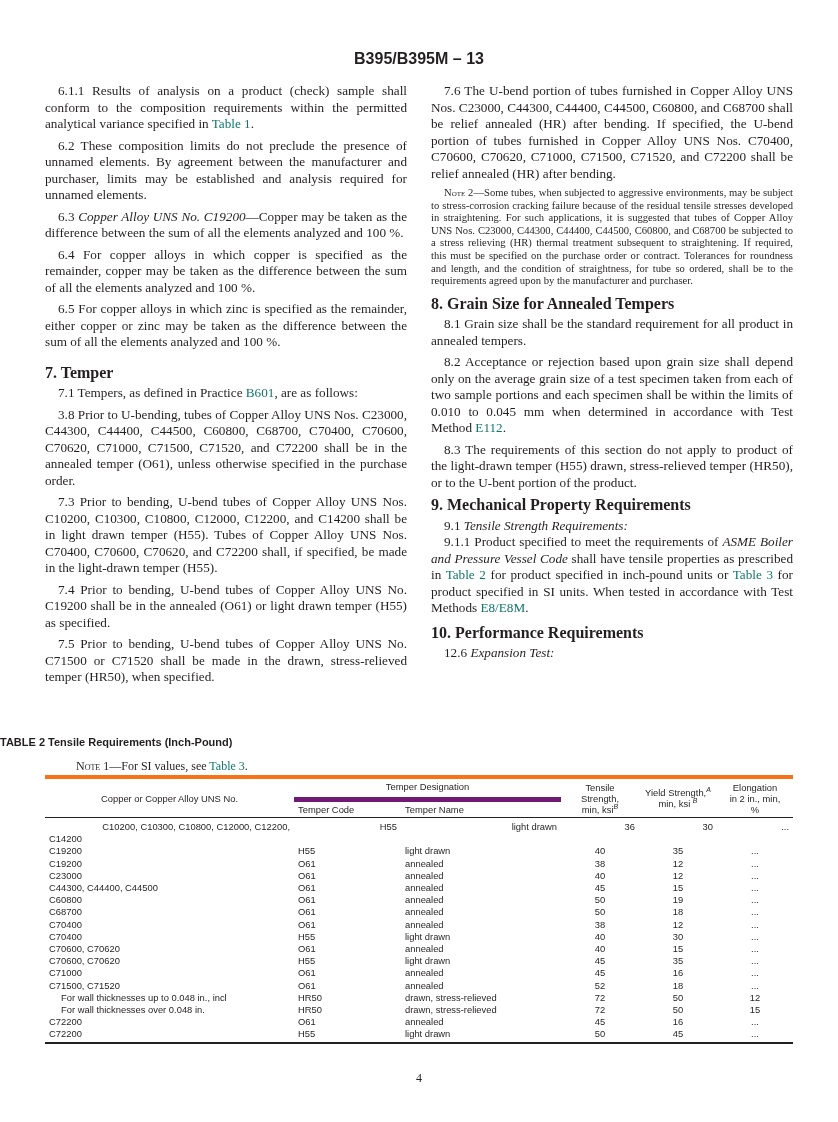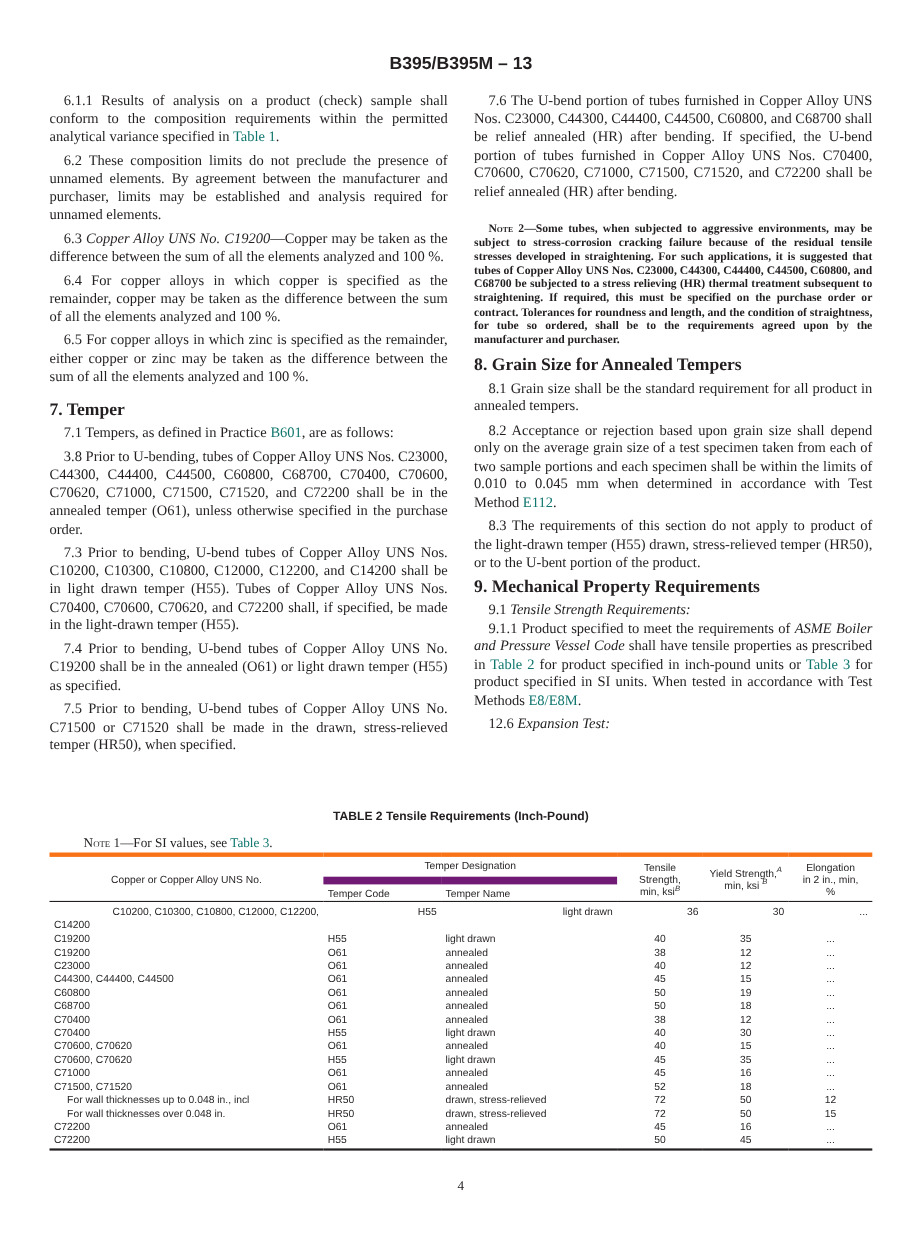--- a/index.html
+++ b/index.html
@@ -8,35 +8,35 @@
   .header { position: absolute; top: 50px; left: 0; width: 838px; text-align: center;
             font-family: "Liberation Sans", sans-serif; font-weight: bold; font-size: 16px; }
 
   .col { position: absolute; top: 83px; width: 362px; font-family: "Liberation Serif", serif;
          font-size: 13.2px; line-height: 16.5px; text-align: justify; }
   .col.left { left: 45px; }
   .col.right { left: 431px; }
 
   .col p { margin: 0 0 5px 0; text-indent: 13px; }
   .col h2 { margin: 12px 0 4px 0; font-size: 16px; font-weight: bold; text-align: left; }
-  .col p.note { font-size: 10.6px; line-height: 12.6px; margin: 21px 0 8px 0; font-weight: bold; }
+  .col p.note { font-size: 10.6px; line-height: 12.6px; margin: 5px 0 8px 0; }
   .smallcaps { font-variant: small-caps; }
   .link { color: #0f766e; }
   em { font-style: italic; }
 
-  .table-title { position: absolute; top: 736px; left: 0; width: 838px; text-align: center;
+  .table-title { position: absolute; top: 736px; left: 0; width: 838px; 
                  font-family: "Liberation Sans", sans-serif; font-weight: bold; font-size: 11px; }
   .table-note { position: absolute; top: 759px; left: 76px; font-family: "Liberation Serif", serif;
                 font-size: 12px; }
   table.spec { position: absolute; top: 775px; left: 45px; width: 748px; border-collapse: collapse;
                font-family: "Liberation Sans", sans-serif; font-size: 9.4px; color: #231f20; }
   table.spec thead tr.top th { border-top: 4px solid #f97316; }
   table.spec thead tr:last-child th, table.spec thead th.rs { border-bottom: 1.5px solid #231f20; }
   table.spec th { font-weight: normal; padding: 2px 4px; vertical-align: middle; line-height: 11px; }
-  table.spec th.sub { border-top: 7px solid #701a75; text-align: left; }
+  table.spec th.sub { border-top: 5px solid #701a75; text-align: left; }
   table.spec td { padding: 0 4px; line-height: 12.2px; vertical-align: top; }
   table.spec tbody tr:first-child td { padding-top: 3px; text-align: right; }
   table.spec tbody tr:last-child td { border-bottom: 2px solid #231f20; padding-bottom: 1px; }
   td.num, th.num { text-align: center; }
   td.indent { padding-left: 16px !important; }
   sup { font-style: italic; font-size: 7px; vertical-align: super; line-height: 0; }
 
   .page-num { position: absolute; top: 1071px; left: 0; width: 838px; text-align: center;
               font-family: "Liberation Serif", serif; font-size: 12px; }
 </style>
@@ -62,20 +62,21 @@
 <div class="col right">
   <p>7.6 The U-bend portion of tubes furnished in Copper Alloy UNS Nos. C23000, C44300, C44400, C44500, C60800, and C68700 shall be relief annealed (HR) after bending. If specified, the U-bend portion of tubes furnished in Copper Alloy UNS Nos. C70400, C70600, C70620, C71000, C71500, C71520, and C72200 shall be relief annealed (HR) after bending.</p>
   <p class="note"><span class="smallcaps">Note 2</span><span>—Some tubes, when subjected to aggressive environments, may be subject to stress-corrosion cracking failure because of the residual tensile stresses developed in straightening. For such applications, it is suggested that tubes of Copper Alloy UNS Nos. C23000, C44300, C44400, C44500, C60800, and C68700 be subjected to a stress relieving (HR) thermal treatment subsequent to straightening. If required, this must be specified on the purchase order or contract. Tolerances for roundness and length, and the condition of straightness, for tube so ordered, shall be to the requirements agreed upon by the manufacturer and purchaser.</span></p>
   <h2 style="margin-top:6px;">8. Grain Size for Annealed Tempers</h2>
   <p>8.1 Grain size shall be the standard requirement for all product in annealed tempers.</p>
   <p><span>8.2 Acceptance or rejection based upon grain size shall depend only on the average grain size of a test specimen taken from each of two sample portions and each specimen shall be within the limits of 0.010 to 0.045 mm when determined in accordance with Test Method </span><span class="link">E112</span><span>.</span></p>
   <p>8.3 The requirements of this section do not apply to product of the light-drawn temper (H55) drawn, stress-relieved temper (HR50), or to the U-bent portion of the product.</p>
   <h2 style="margin-top:6px;">9. Mechanical Property Requirements</h2>
   <p style="margin-bottom:0;"><span>9.1 </span><em>Tensile Strength Requirements:</em></p>
   <p><span>9.1.1 Product specified to meet the requirements of </span><em>ASME Boiler and Pressure Vessel Code</em><span> shall have tensile properties as prescribed in </span><span class="link">Table 2</span><span> for product specified in inch-pound units or </span><span class="link">Table 3</span><span> for product specified in SI units. When tested in accordance with Test Methods </span><span class="link">E8/E8M</span><span>.</span></p>
+  <h2 style="margin-top:8px;">10. Performance Requirements</h2>
   <p><span>12.6 </span><em>Expansion Test:</em></p>
 </div>
 
 <div class="table-title">TABLE 2 Tensile Requirements (Inch-Pound)</div>
 <div class="table-note"><span class="smallcaps">Note 1</span><span>—For SI values, see </span><span class="link">Table 3</span><span>.</span></div>
 
 <table class="spec">
   <colgroup>
     <col style="width:249px">
       <col style="width:107px">

